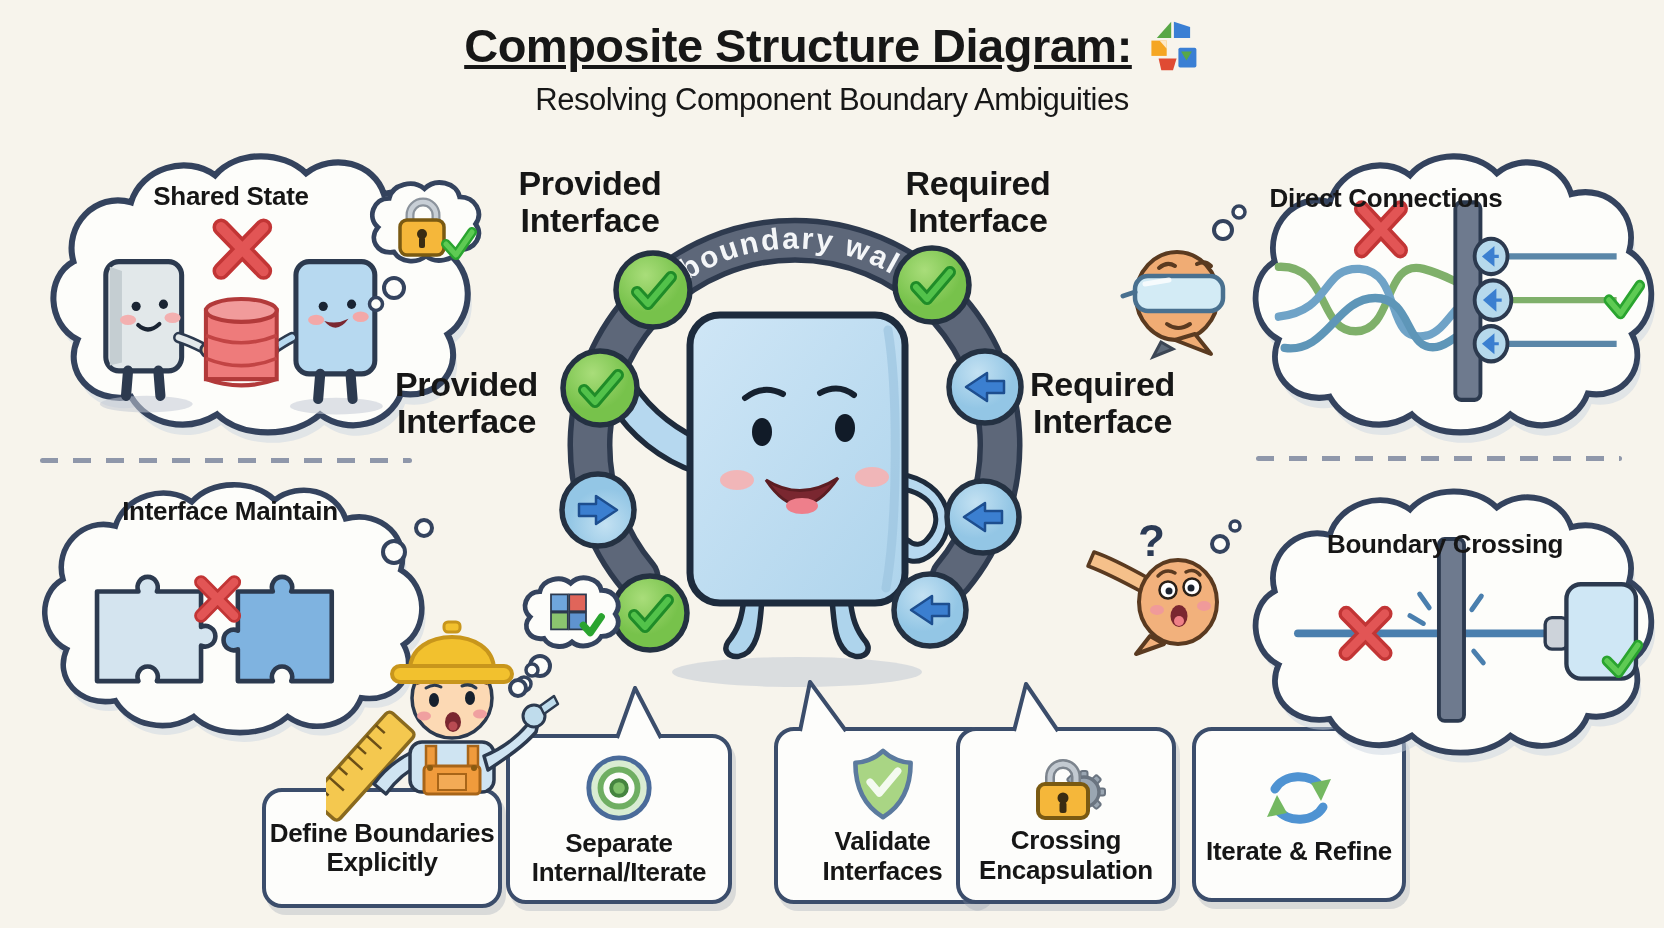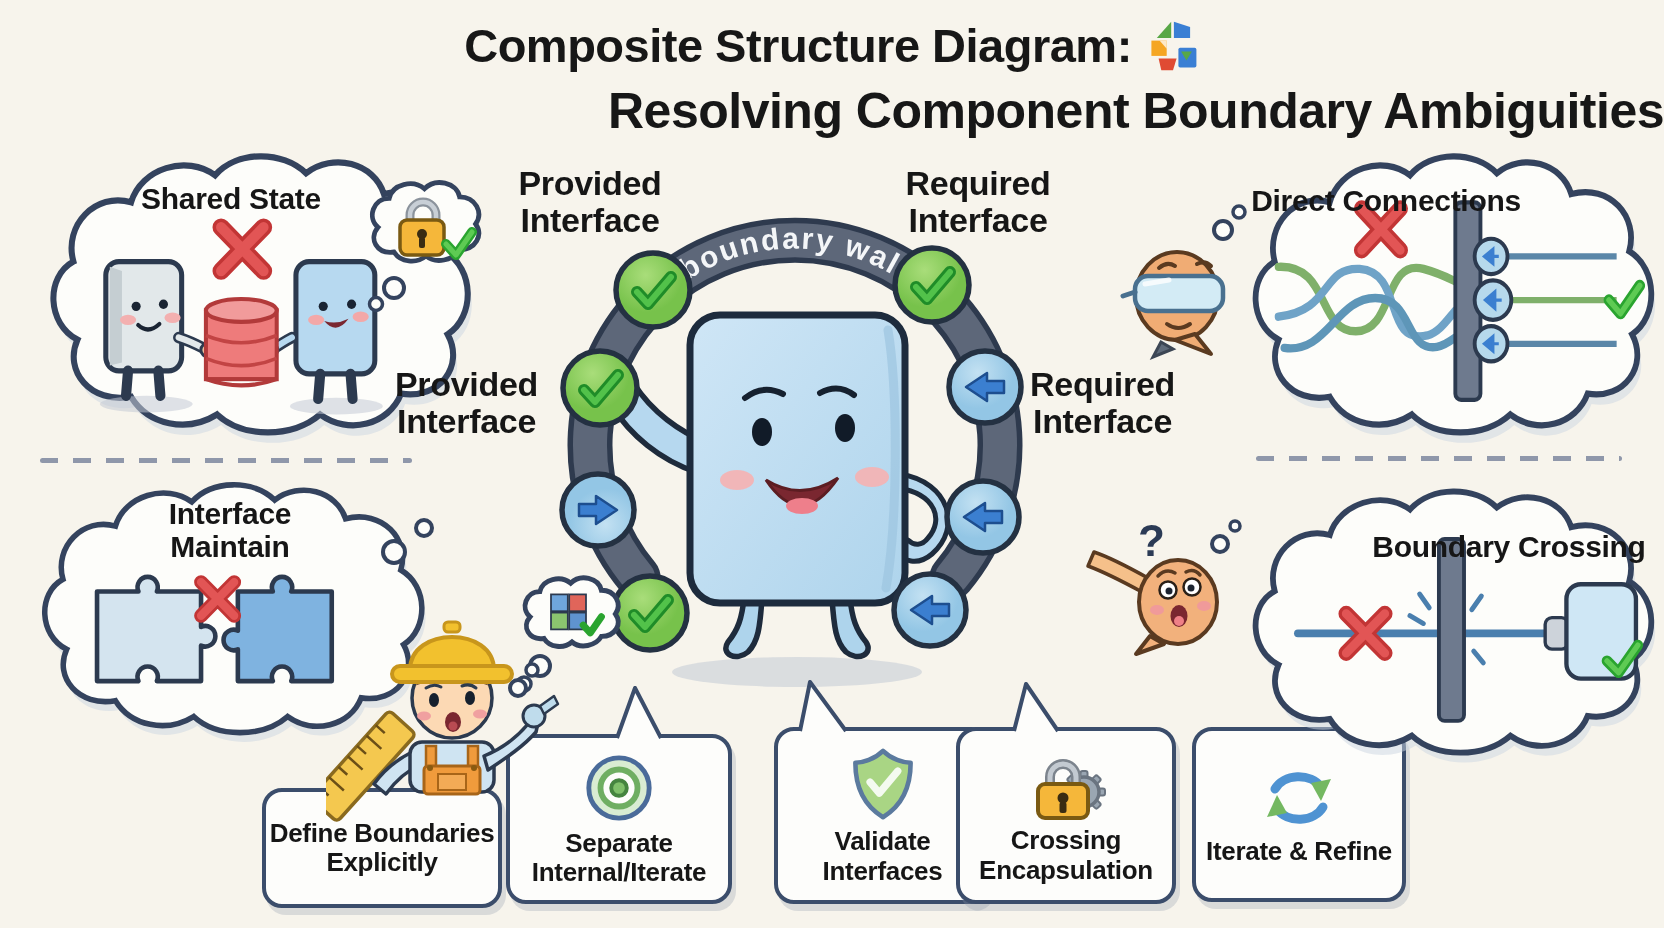--- a/index.html
+++ b/index.html
@@ -1,24 +1,24 @@
 <!DOCTYPE html>
 <html><head>
 <meta charset="utf-8">
 <style>
   html,body{margin:0;padding:0;background:#e8e6df;}
   #canvas{position:relative;width:1664px;height:928px;background:#f7f4ec;overflow:hidden;
           font-family:"Liberation Sans",sans-serif;color:#181818;}
   .abs{position:absolute;}
   .title1{position:absolute;top:18px;left:0;width:1664px;display:flex;justify-content:center;align-items:center;gap:14px;
-          font-size:47px;font-weight:bold;letter-spacing:-0.5px;color:#171717;}
-  .title2{position:absolute;top:82px;left:0;width:1664px;text-align:right;
-          font-size:50px;font-weight:bold;letter-spacing:-0.5px;color:#171717;}
+          font-size:47px;font-weight:bold;letter-spacing:-0.5px;color:#171717;text-decoration:underline;}
+  .title2{position:absolute;top:82px;left:0;width:1664px;text-align:center;
+          font-size:31px;font-weight:normal;letter-spacing:-0.5px;color:#171717;}
   .lbl{position:absolute;font-weight:bold;text-align:center;line-height:1.1;color:#161616;letter-spacing:-0.3px;}
-  .cloud-lbl{font-size:30px;z-index:4;}
+  .cloud-lbl{font-size:26px;z-index:4;}
   .if-lbl{font-size:34px;z-index:4;}
   .dash{position:absolute;height:5px;border-radius:3px;z-index:1;
         background:repeating-linear-gradient(90deg,#8f97aa 0 18px,transparent 18px 33px);}
   .sbox{position:absolute;background:#fdfdfb;border:4px solid #3b4d6b;border-radius:20px;
         box-shadow:4px 7px 0 rgba(140,150,170,.28);display:flex;flex-direction:column;
         align-items:center;justify-content:center;gap:4px;z-index:4;}
   .sbox .slabel{font-size:26px;font-weight:bold;text-align:center;line-height:1.12;letter-spacing:-0.3px;color:#161616;}
   .tail{position:absolute;z-index:5;}
   svg{display:block;}
   .z2{z-index:2}.z3{z-index:3}.z4{z-index:4}.z6{z-index:6}.z7{z-index:7}.z8{z-index:8}
@@ -199,21 +199,21 @@
       <path d="M112,138 L152,178 M152,138 L112,178" stroke="#c23535" stroke-width="16" stroke-linecap="round"></path>
       <path d="M112,138 L152,178 M152,138 L112,178" stroke="#e25555" stroke-width="9" stroke-linecap="round"></path>
     </g>
     <rect x="318" y="142" width="24" height="32" rx="7" fill="#cdd3da" stroke="#2c3a4f" stroke-width="3.5"></rect>
     <g>
       <rect x="340" y="108" width="72" height="96" rx="15" fill="#cfe7f5" stroke="#2c3a4f" stroke-width="4.5"></rect>
       <path d="M382,186 L394,198 L414,170" fill="none" stroke="#2aa42f" stroke-width="11" stroke-linecap="round" stroke-linejoin="round"></path>
       <path d="M382,186 L394,198 L414,170" fill="none" stroke="#5ecb53" stroke-width="5.5" stroke-linecap="round" stroke-linejoin="round"></path>
     </g>
   </svg>
-  <div class="lbl cloud-lbl z8" style="left:1354px;top:530px;width:310px;">Boundary Crossing</div>
+  <div class="lbl cloud-lbl z8" style="left:1290px;top:530px;width:310px;">Boundary Crossing</div>
 
   <svg class="abs z4" style="left:1078px;top:498px;" width="165" height="165" viewBox="0 0 165 165">
     <circle cx="142" cy="46" r="8" fill="#fdfdfa" stroke="#34435e" stroke-width="4"></circle>
     <circle cx="157" cy="28" r="5" fill="#fdfdfa" stroke="#34435e" stroke-width="3.5"></circle>
     <text x="60" y="58" font-size="44" font-weight="bold" fill="#2b3a55" font-family="Liberation Sans, sans-serif">?</text>
     <path d="M64,94 C42,82 26,74 10,68 L16,54 C34,60 52,70 70,80 Z" fill="#f5c08a" stroke="#5a3a20" stroke-width="3.5" stroke-linejoin="round"></path>
     <ellipse cx="100" cy="104" rx="39" ry="42" fill="#f2b17c" stroke="#5a3a20" stroke-width="4"></ellipse>
     <path d="M72,138 L58,156 L86,146 Z" fill="#f2b17c" stroke="#5a3a20" stroke-width="4" stroke-linejoin="round"></path>
     <path d="M80,78 q8,-8 17,-3 M108,74 q8,-4 14,3" fill="none" stroke="#5a3a20" stroke-width="3.5" stroke-linecap="round"></path>
     <circle cx="90" cy="92" r="8.5" fill="#ffffff" stroke="#2a2018" stroke-width="2.5"></circle>

